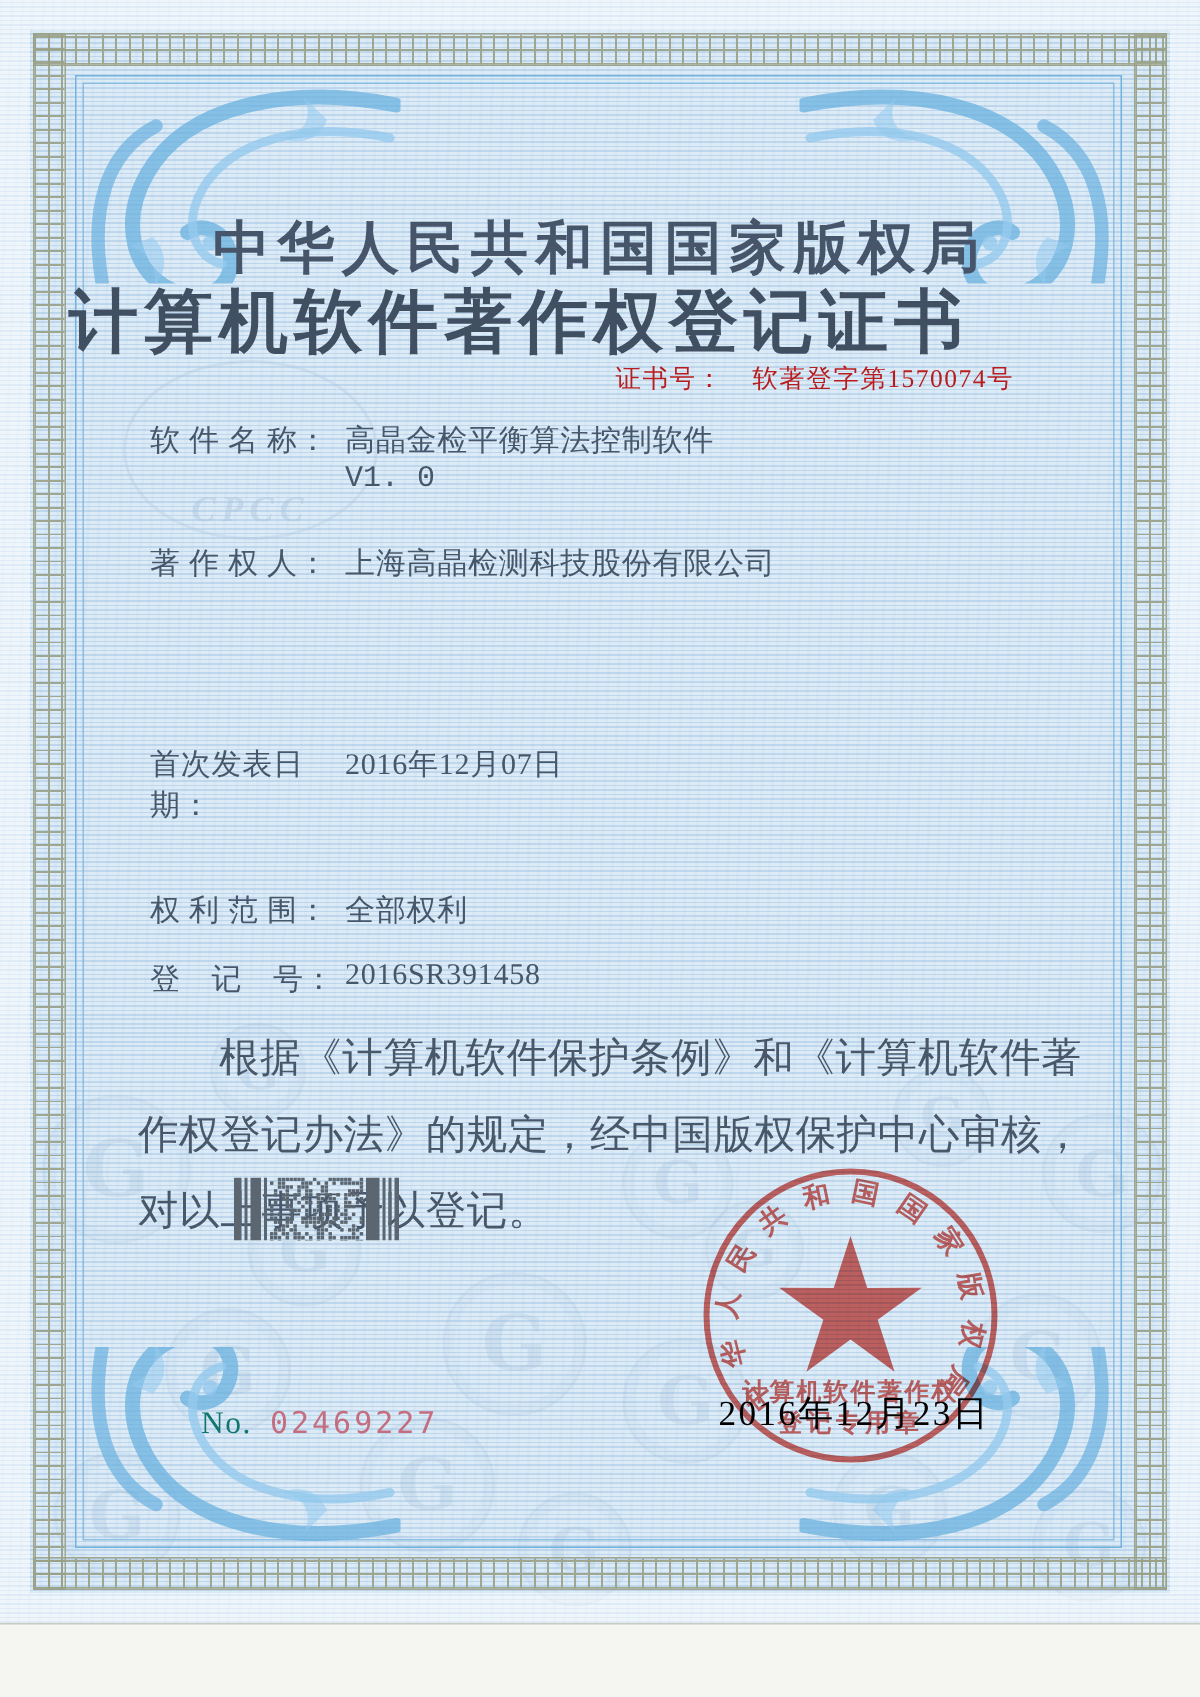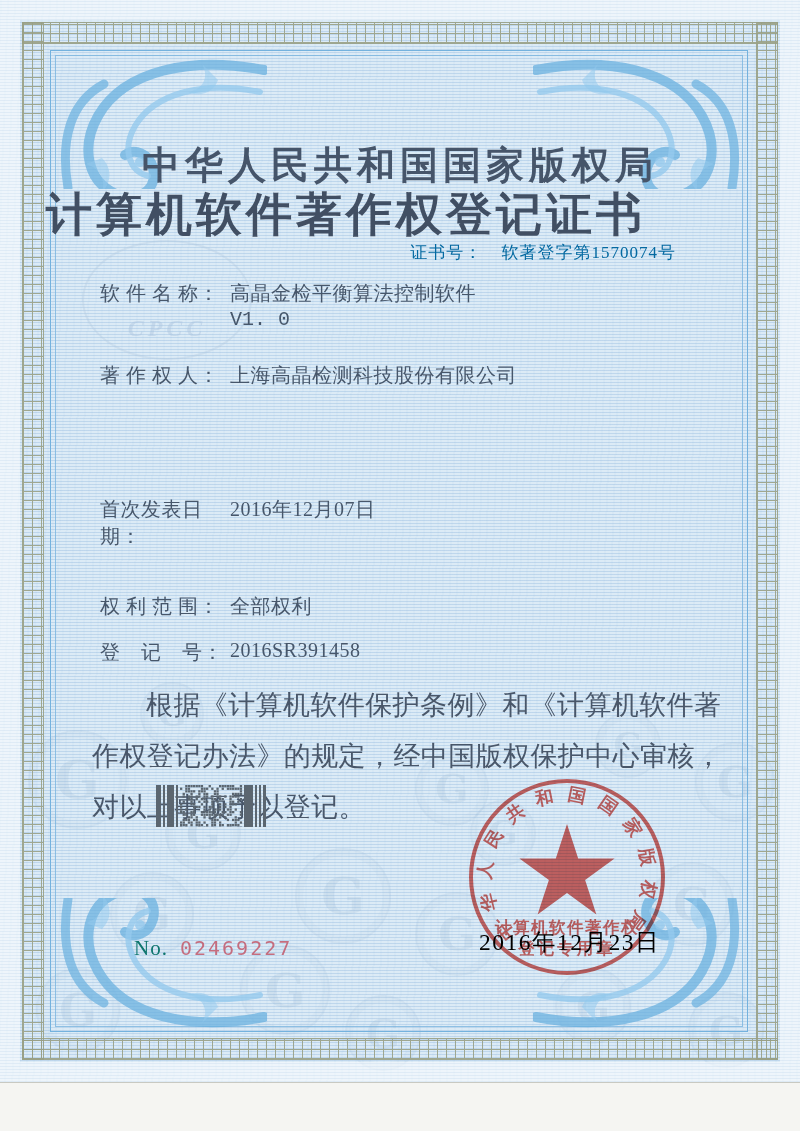--- a/index.html
+++ b/index.html
@@ -41,21 +41,21 @@
   .corner.tl{left:52px;top:54px;}
   .corner.tr{right:52px;top:54px;transform:scaleX(-1);}
   .corner.bl{left:52px;top:898px;transform:scaleY(-1);}
   .corner.br{right:52px;top:898px;transform:scale(-1,-1);}
 
   
   .authority{position:absolute;left:0;top:140px;width:800px;text-align:center;
     font-size:38px;font-weight:600;color:#46556a;letter-spacing:5px;}
   .cert-title{position:absolute;left:0;top:184px;width:692px;text-align:center;
     font-size:46px;font-weight:700;color:#414f63;letter-spacing:4px;}
-  .cert-no{position:absolute;top:241px;right:124px;font-size:17px;color:#0369a1;
+  .cert-no{position:absolute;top:241px;right:124px;font-size:17px;color:#b91c1c;
     letter-spacing:1px;}
   .cert-no .v{margin-left:14px;}
 
   .row{position:absolute;left:100px;font-size:20px;color:#47576b;letter-spacing:.5px;}
   .row .lab{display:inline-block;width:132px;}
   .row .val{position:absolute;left:130px;white-space:nowrap;}
   .ver{position:absolute;left:230px;top:308px;font-size:20px;color:#47576b;font-family:Liberation Mono, monospace;}
 
   .statement{position:absolute;left:92px;top:680px;width:634px;
     font-size:27px;line-height:51px;color:#49576a;letter-spacing:.4px;
@@ -80,21 +80,21 @@
   .medallion{position:absolute;border-radius:50%;
     border:2px solid rgba(150,182,212,0.16);
     box-shadow:inset 0 0 0 6px rgba(150,182,212,0.07);
     display:flex;align-items:center;justify-content:center;
     color:rgba(148,180,212,0.20);font-weight:700;
     font-family:"DejaVu Serif","Liberation Serif",serif;}
   .watermark{position:absolute;left:82px;top:240px;width:170px;height:120px;
     border-radius:50%;border:2px solid rgba(178,200,224,0.35);
     display:flex;align-items:flex-end;justify-content:center;
     color:rgba(170,196,222,0.45);font-style:italic;font-weight:700;
-    font-size:24px;letter-spacing:4px;padding-bottom:16px;box-sizing:border-box;}
+    font-size:24px;letter-spacing:4px;padding-bottom:4px;box-sizing:border-box;}
 </style>
 </head>
 <body>
 
 <div id="page">
 
   <div class="paper">
     <div class="paper-lines"></div>
     <div id="medallions">
         <div class="medallion" style="left: 28px; top: 730px; width: 95px; height: 95px; font-size: 52px;">G</div>

